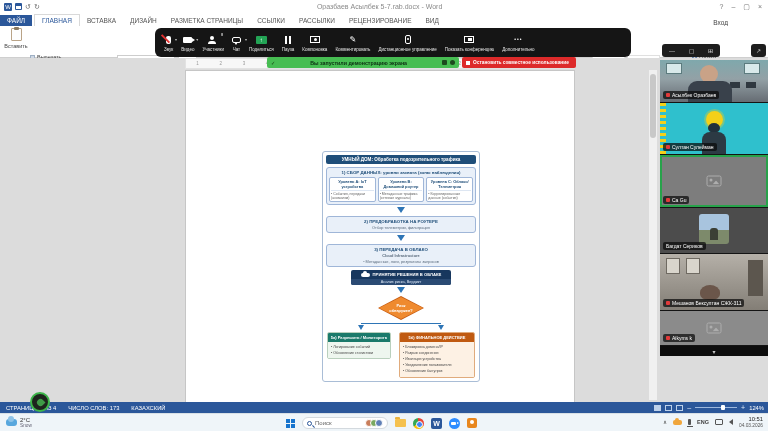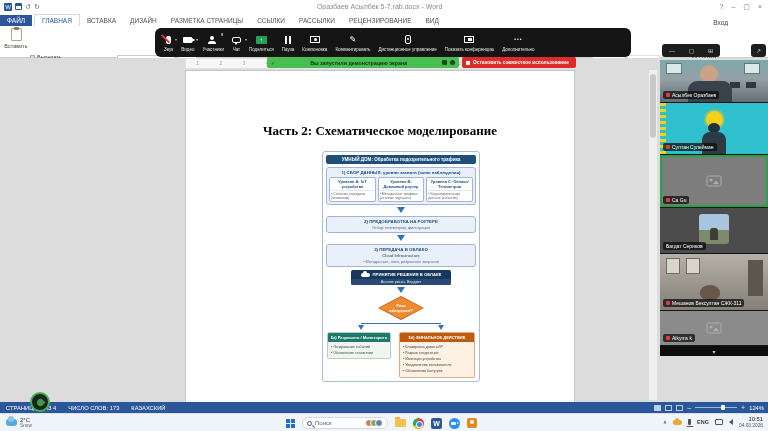--- a/index.html
+++ b/index.html
@@ -339,21 +339,20 @@
       <span>14</span>
       <span>15</span>
     <span>16</span>
   </div>
 
   <div class="vscroll">
       <div class="thumb"></div>
     </div>
 
   <div class="page">
-    <div class="doc-heading">Часть 2: Схематическое моделирование</div>
 
     <div class="diagram">
       <div class="dg-header">УМНЫЙ ДОМ: Обработка подозрительного трафика</div>
 
       <div class="dg-sect">
         <div class="st">1) СБОР ДАННЫХ: уровни захвата (зоны наблюдения)</div>
         <div class="lvlrow">
           <div class="lvl">
             <div class="lt">Уровень A: IoT устройства</div>
             <div class="ln">• События, передачи (аномалии)</div>

